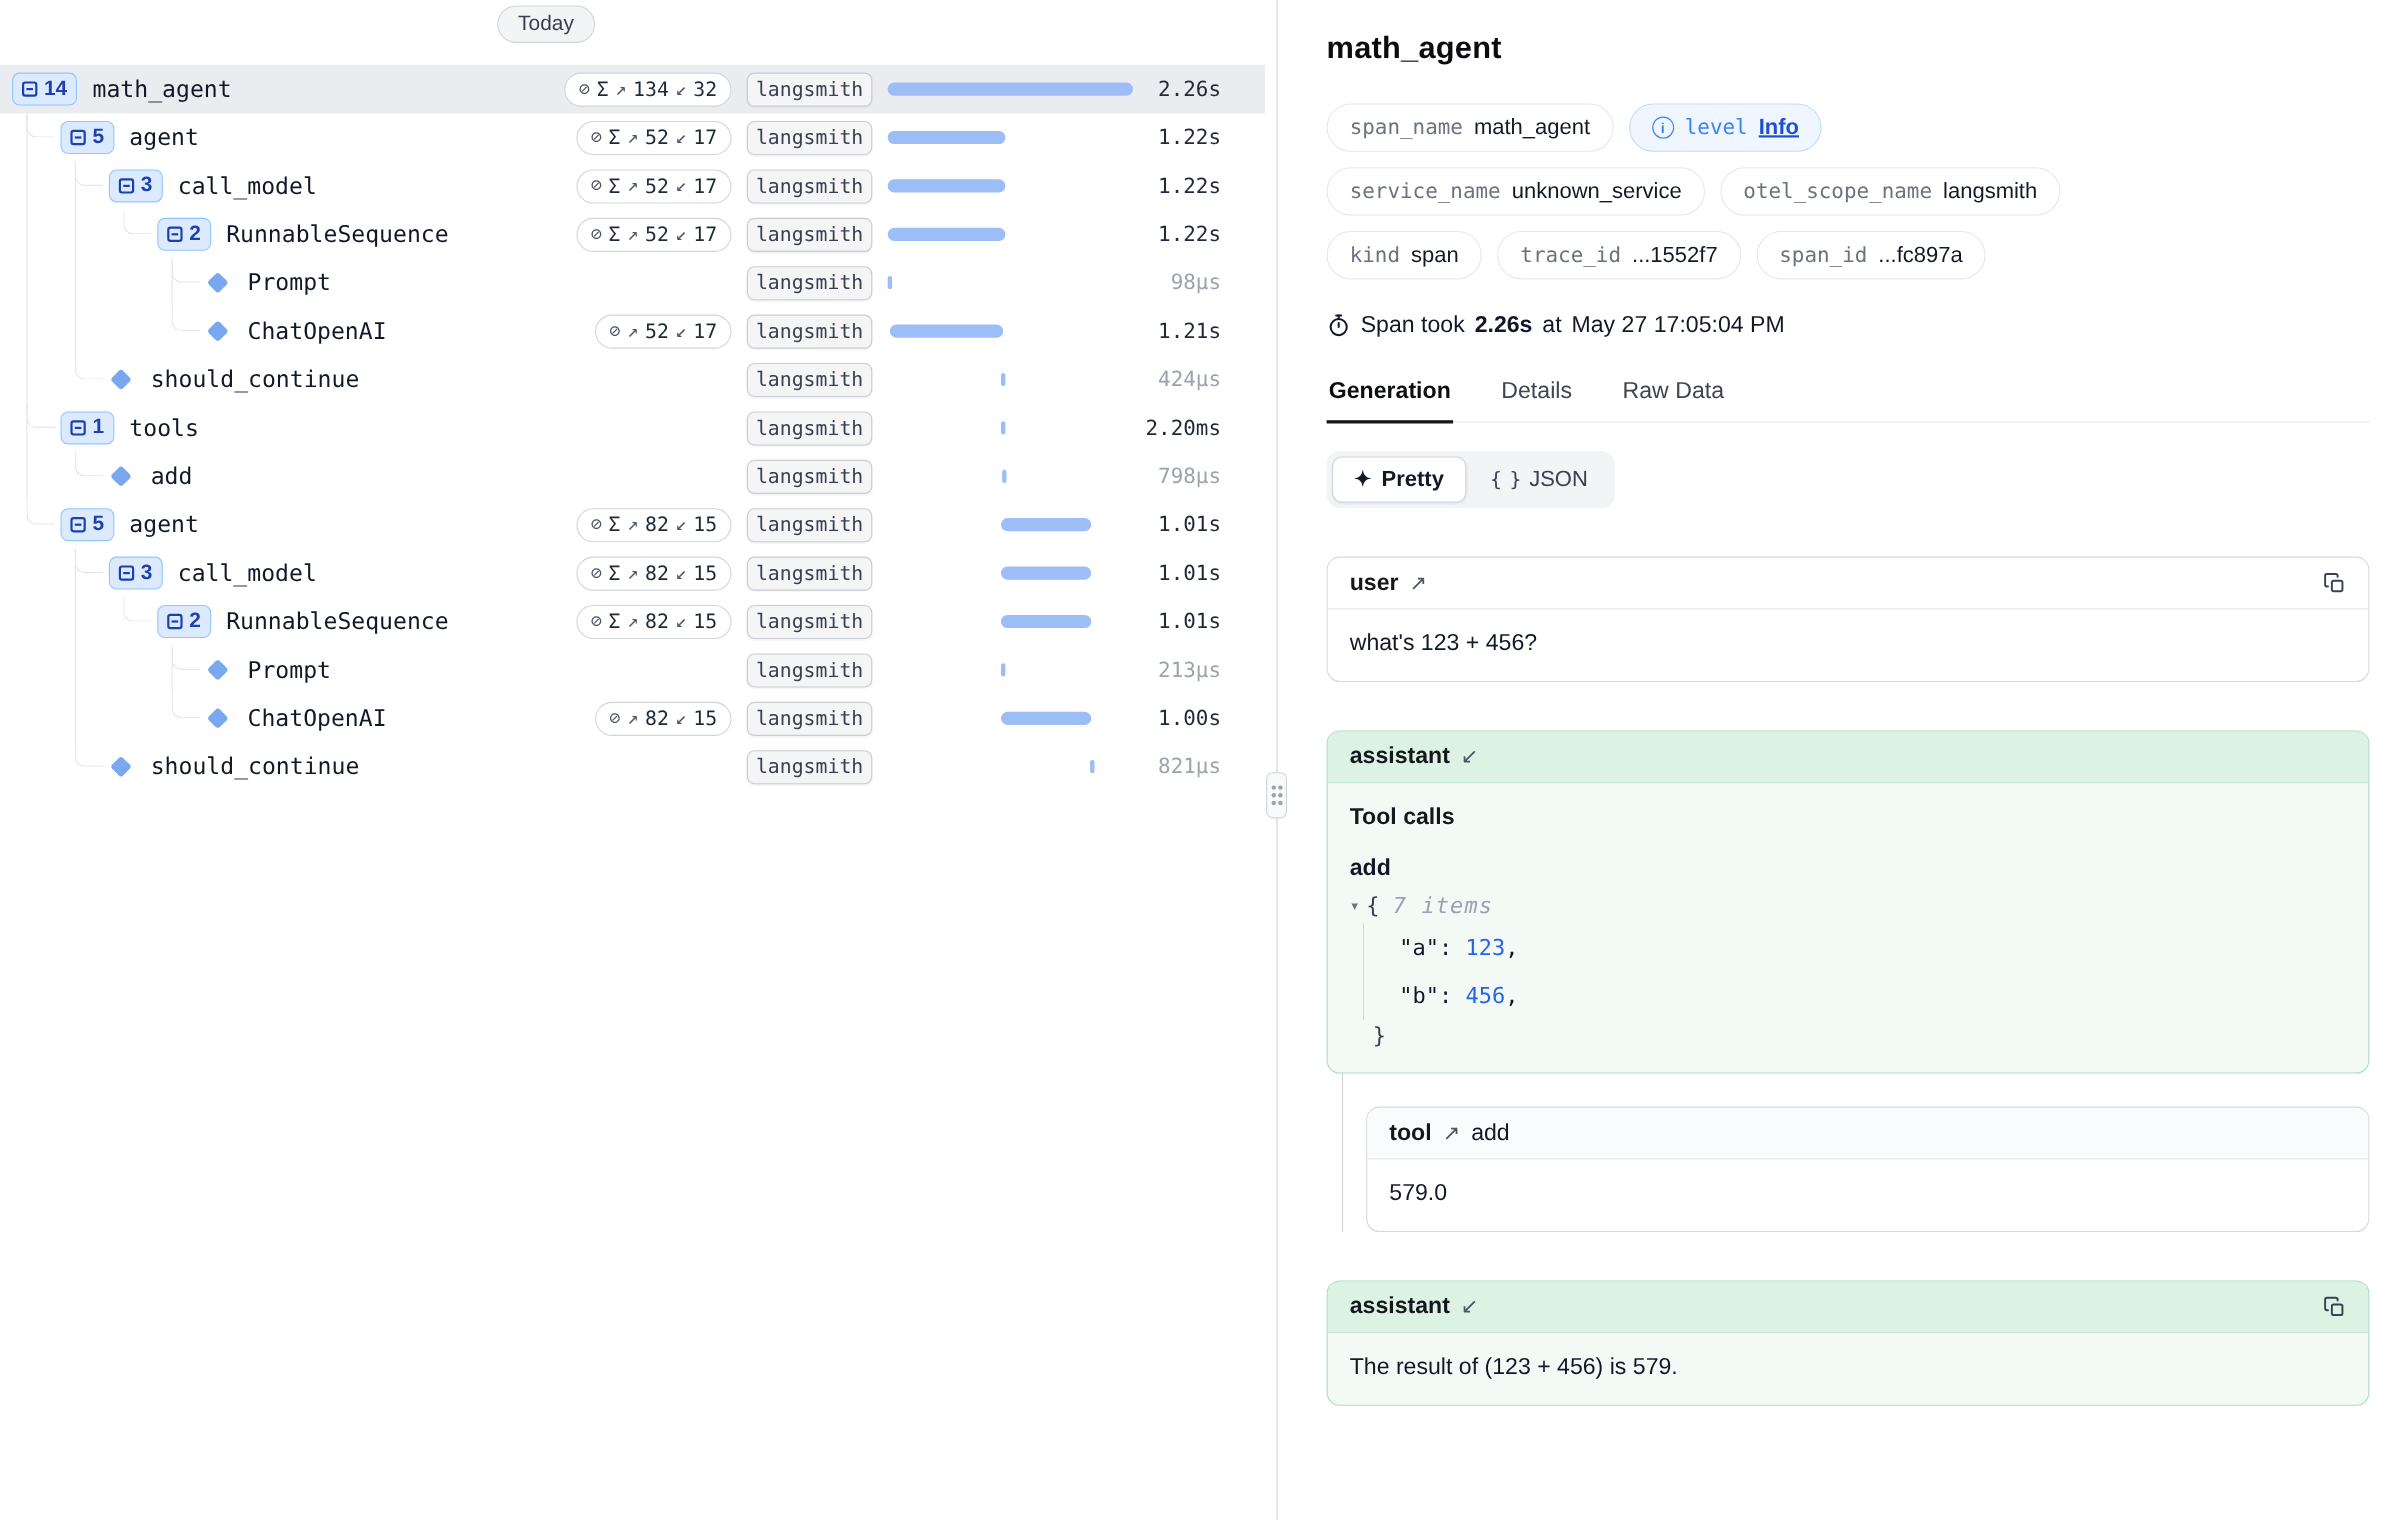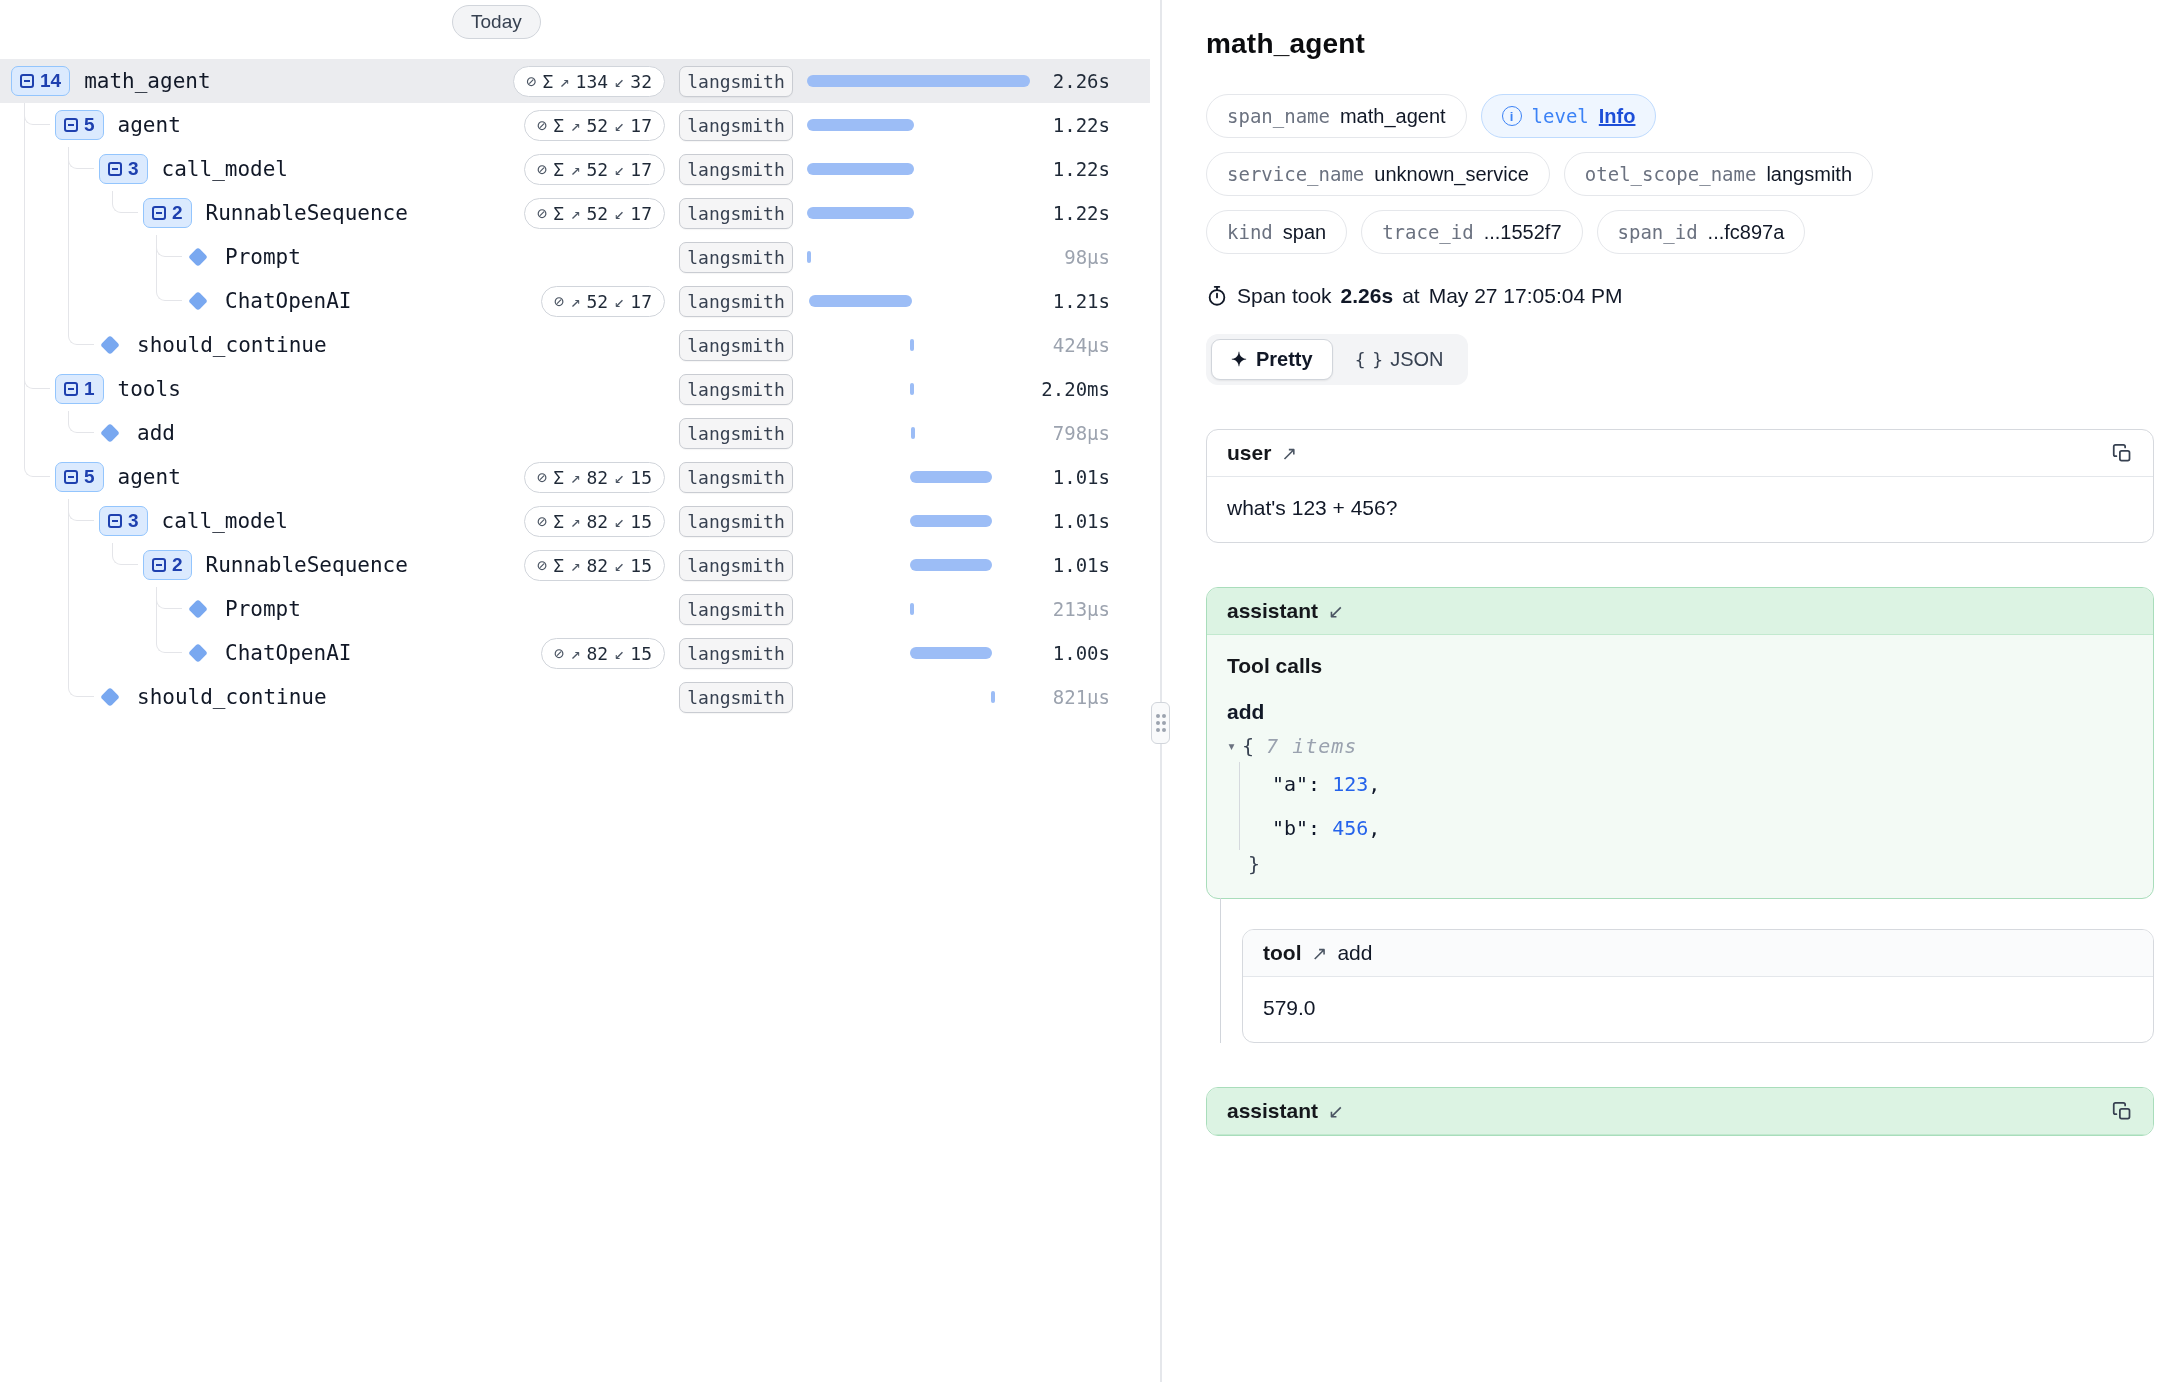--- a/index.html
+++ b/index.html
@@ -507,20 +507,25 @@
           <path d="M9.5 2h5"></path>
           <path d="M12 2v3.5"></path>
         </svg>
       </span>
       <span data-name="span-summary-prefix">Span took</span>
       <span class="dur-b" data-name="span-duration">2.26s</span>
       <span data-name="span-summary-connector">at</span>
       <span data-name="span-timestamp">May 27 17:05:04 PM</span>
     </div>
 
+    <div class="tabs" data-name="tabs">
+        <div class="tab active" data-name="tab-generation">Generation</div>
+        <div class="tab" data-name="tab-details">Details</div>
+        <div class="tab" data-name="tab-raw-data">Raw Data</div>
+      </div>
 
     <div class="toggle" data-name="view-toggle">
       <button class="tbtn active" data-name="pretty-toggle-button">
         <span class="spark" data-name="sparkle-icon">✦</span>
         <span data-name="pretty-label">Pretty</span>
       </button>
       <button class="tbtn" data-name="json-toggle-button">
         <span class="bracei" data-name="braces-icon">{ }</span>
         <span data-name="json-label">JSON</span>
       </button>
@@ -580,17 +585,20 @@
           <div class="card-head" data-name="message-header">
             <span class="role" data-name="message-role">assistant</span>
             <span class="dir" data-name="incoming-arrow-icon">↙</span>
             <button class="copy-btn" data-name="copy-button">
               <svg width="21" height="21" viewBox="0 0 24 24" fill="none" stroke="currentColor" stroke-width="2" stroke-linecap="round" stroke-linejoin="round">
                 <rect x="9" y="9" width="11" height="11" rx="2"></rect>
                 <path d="M5 15H4a2 2 0 0 1-2-2V4a2 2 0 0 1 2-2h9a2 2 0 0 1 2 2v1"></path>
               </svg>
             </button>
           </div>
+          <div class="card-body" data-name="message-body">
+            <div class="msg-text" data-name="message-text">The result of (123 + 456) is 579.</div>
+          </div>
         </div>
       </div>
   </div>
 
 </div>
 
 </body></html>

